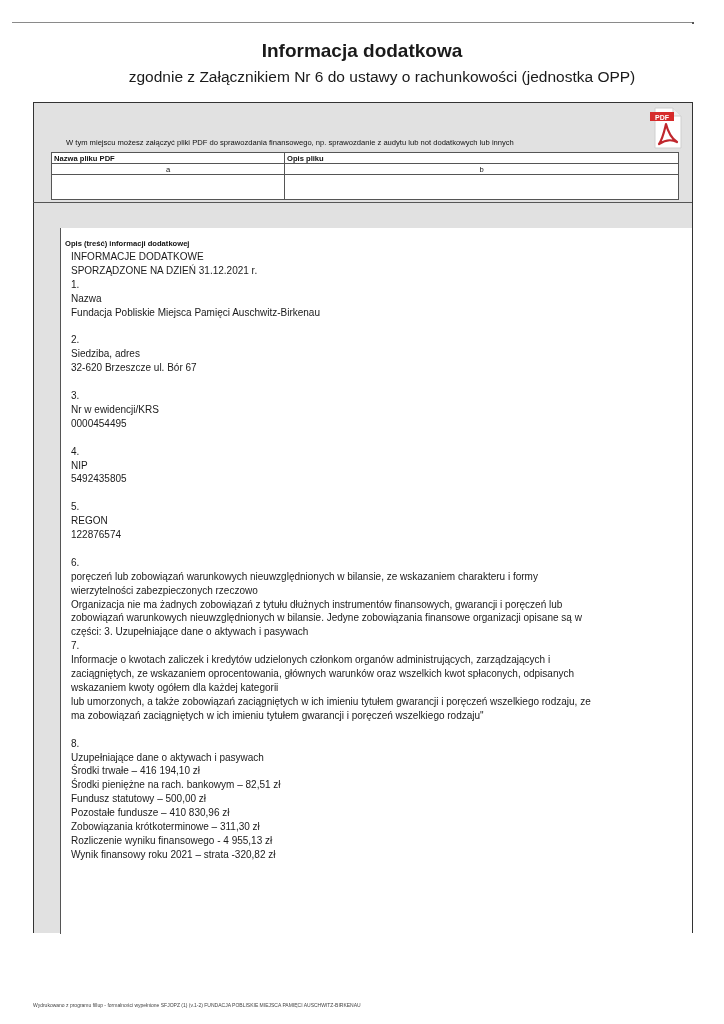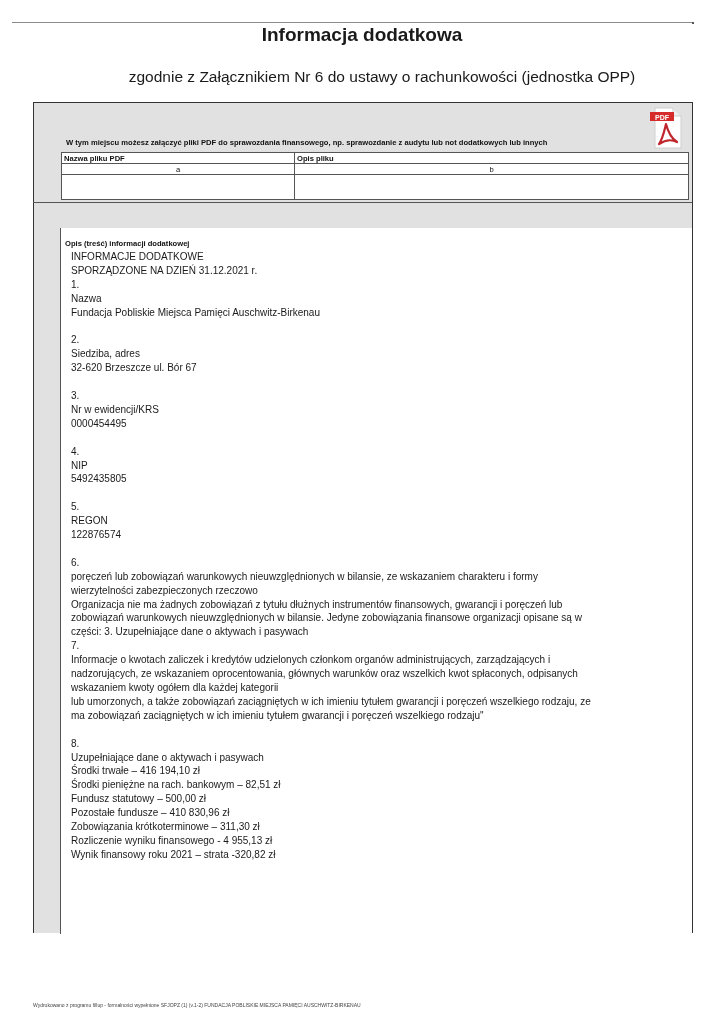--- a/index.html
+++ b/index.html
@@ -1,30 +1,30 @@
 <!DOCTYPE html>
 <html><head>
 <meta charset="utf-8">
 <style>
   html, body { margin:0; padding:0; background:#ffffff; }
   body { width:724px; height:1024px; position:relative; overflow:hidden;
          font-family:"Liberation Sans", sans-serif; color:#111; }
   .top-rule { position:absolute; left:12px; top:22px; width:682px; height:1px; background:#8a8a8a; }
   .top-dot { position:absolute; left:692px; top:22px; width:2px; height:2px; background:#555; }
-  .title { position:absolute; left:0; width:724px; top:24px; text-align:center;
+  .title { position:absolute; left:0; width:724px; top:40px; text-align:center;
            font-size:19px; font-weight:bold; color:#1a1a1a; }
   .subtitle { position:absolute; left:0; width:724px; top:68px; text-align:center;
               font-size:15.5px; color:#1a1a1a;margin-left:20px; }
 
   .frame { position:absolute; left:33px; top:102px; width:658px; height:830px;
            border:1px solid #333; border-bottom:none; background:#e1e1e1; }
-  .attach-note { position:absolute; left:66px; top:138px; font-size:7.6px; font-weight:bold; color:#111; white-space:nowrap; }
+  .attach-note { position:absolute; left:66px; top:138px; font-size:7.6px; font-weight:normal; color:#111; white-space:nowrap; }
   .pdf-icon { position:absolute; left:649px; top:106px; width:34px; height:44px; }
 
-  .att-table { position:absolute; left:61px; top:152px; width:628px; border-collapse:collapse; background:#fff;padding-left:48px; }
+  .att-table { position:absolute; left:51px; top:152px; width:628px; border-collapse:collapse; background:#fff;padding-left:48px; }
   .att-table td { border:1px solid #555; font-size:7.6px; padding:0 2px; height:10px; color:#111; }
   .att-table td.hdr { font-weight:bold; }
   .att-table td.lbl { text-align:center; }
   .att-table td.val { height:24px; }
   .att-table td.c1 { width:228px; }
 
   .sep-line { position:absolute; left:33px; top:202px; width:659px; height:1px; background:#555; }
 
   .content-box { position:absolute; left:60px; top:228px; width:631px; height:706px;
                  background:#fff; border-left:1px solid #555; }
@@ -101,21 +101,21 @@
       <span class="line">122876574</span>
       <span class="blank"></span>
       <span class="line">6.</span>
       <span class="line">poręczeń lub zobowiązań warunkowych nieuwzględnionych w bilansie, ze wskazaniem charakteru i formy</span>
       <span class="line">wierzytelności zabezpieczonych rzeczowo</span>
       <span class="line">Organizacja nie ma żadnych zobowiązań z tytułu dłużnych instrumentów finansowych, gwarancji i poręczeń lub</span>
       <span class="line">zobowiązań warunkowych nieuwzględnionych w bilansie. Jedyne zobowiązania finansowe organizacji opisane są w</span>
       <span class="line">części: 3. Uzupełniające dane o aktywach i pasywach</span>
       <span class="line">7.</span>
       <span class="line">Informacje o kwotach zaliczek i kredytów udzielonych członkom organów administrujących, zarządzających i</span>
-      <span class="line">nadzorujących, ze wskazaniem oprocentowania, głównych warunków oraz wszelkich kwot spłaconych, odpisanych</span>
+      <span class="line">zaciągniętych, ze wskazaniem oprocentowania, głównych warunków oraz wszelkich kwot spłaconych, odpisanych</span>
       <span class="line">wskazaniem kwoty ogółem dla każdej kategorii</span>
       <span class="line">lub umorzonych, a także zobowiązań zaciągniętych w ich imieniu tytułem gwarancji i poręczeń wszelkiego rodzaju, ze</span>
       <span class="line">ma zobowiązań zaciągniętych w ich imieniu tytułem gwarancji i poręczeń wszelkiego rodzaju"</span>
       <span class="blank"></span>
       <span class="line">8.</span>
       <span class="line">Uzupełniające dane o aktywach i pasywach</span>
       <span class="line">Środki trwałe – 416 194,10 zł</span>
       <span class="line">Środki pieniężne na rach. bankowym – 82,51 zł</span>
       <span class="line">Fundusz statutowy – 500,00 zł</span>
       <span class="line">Pozostałe fundusze – 410 830,96 zł</span>

